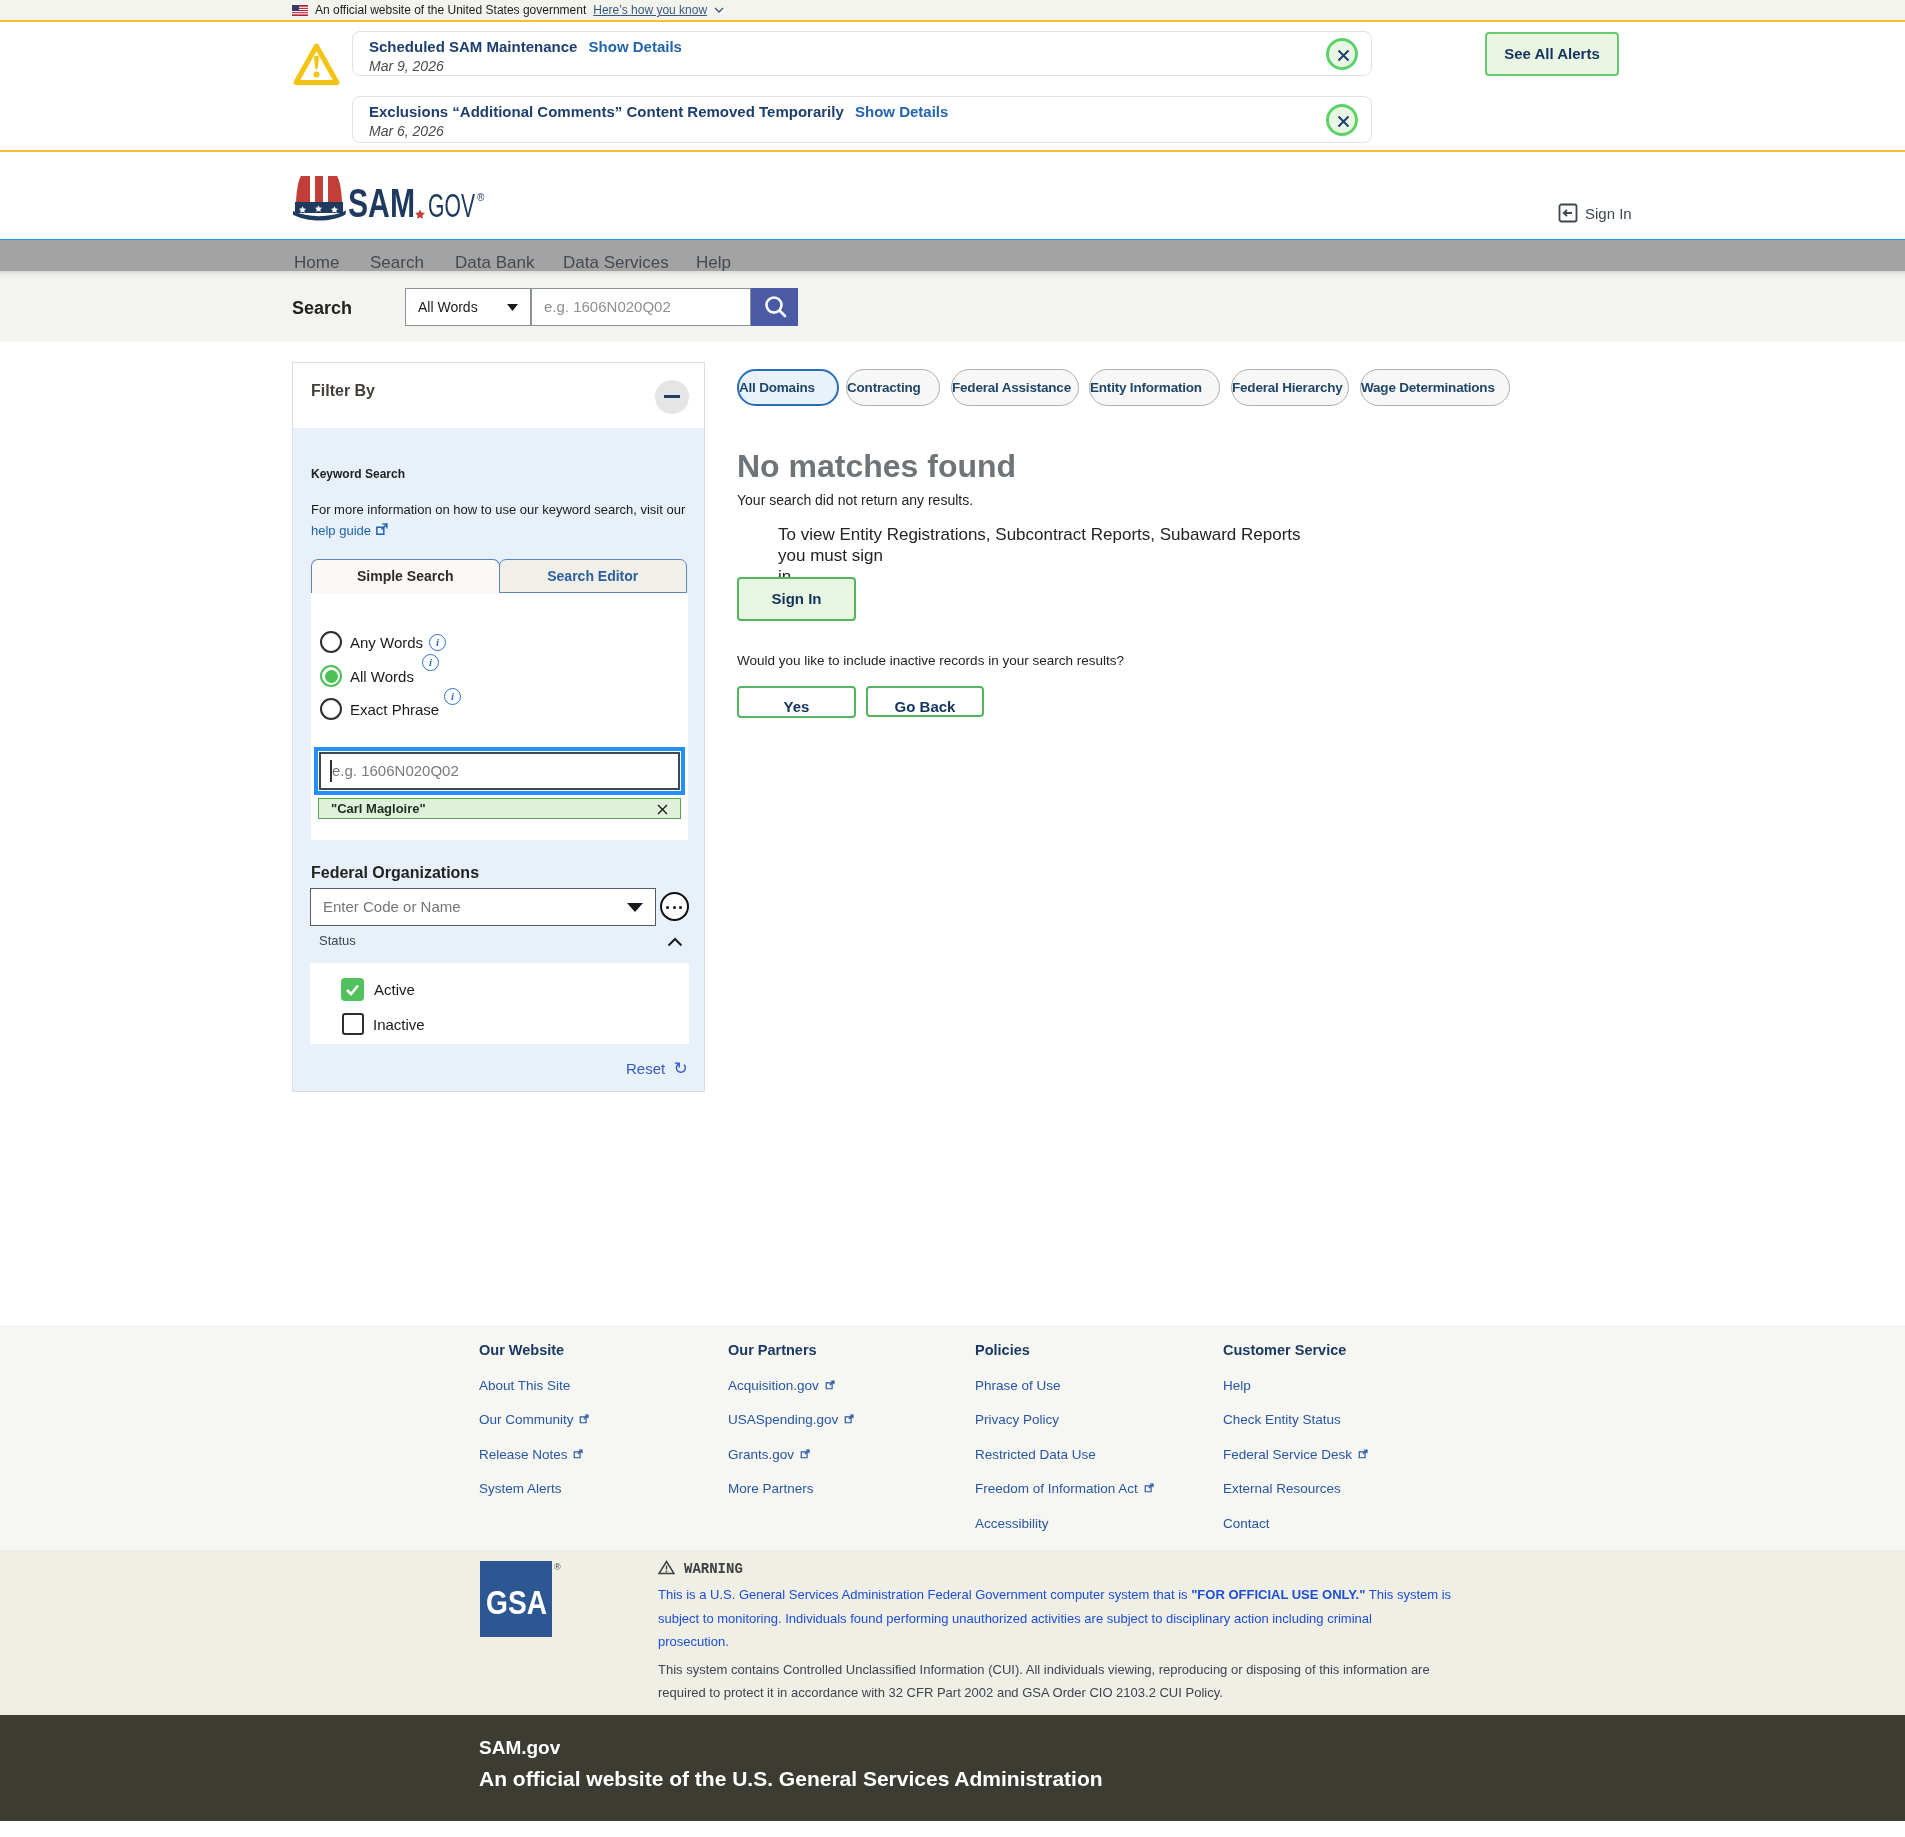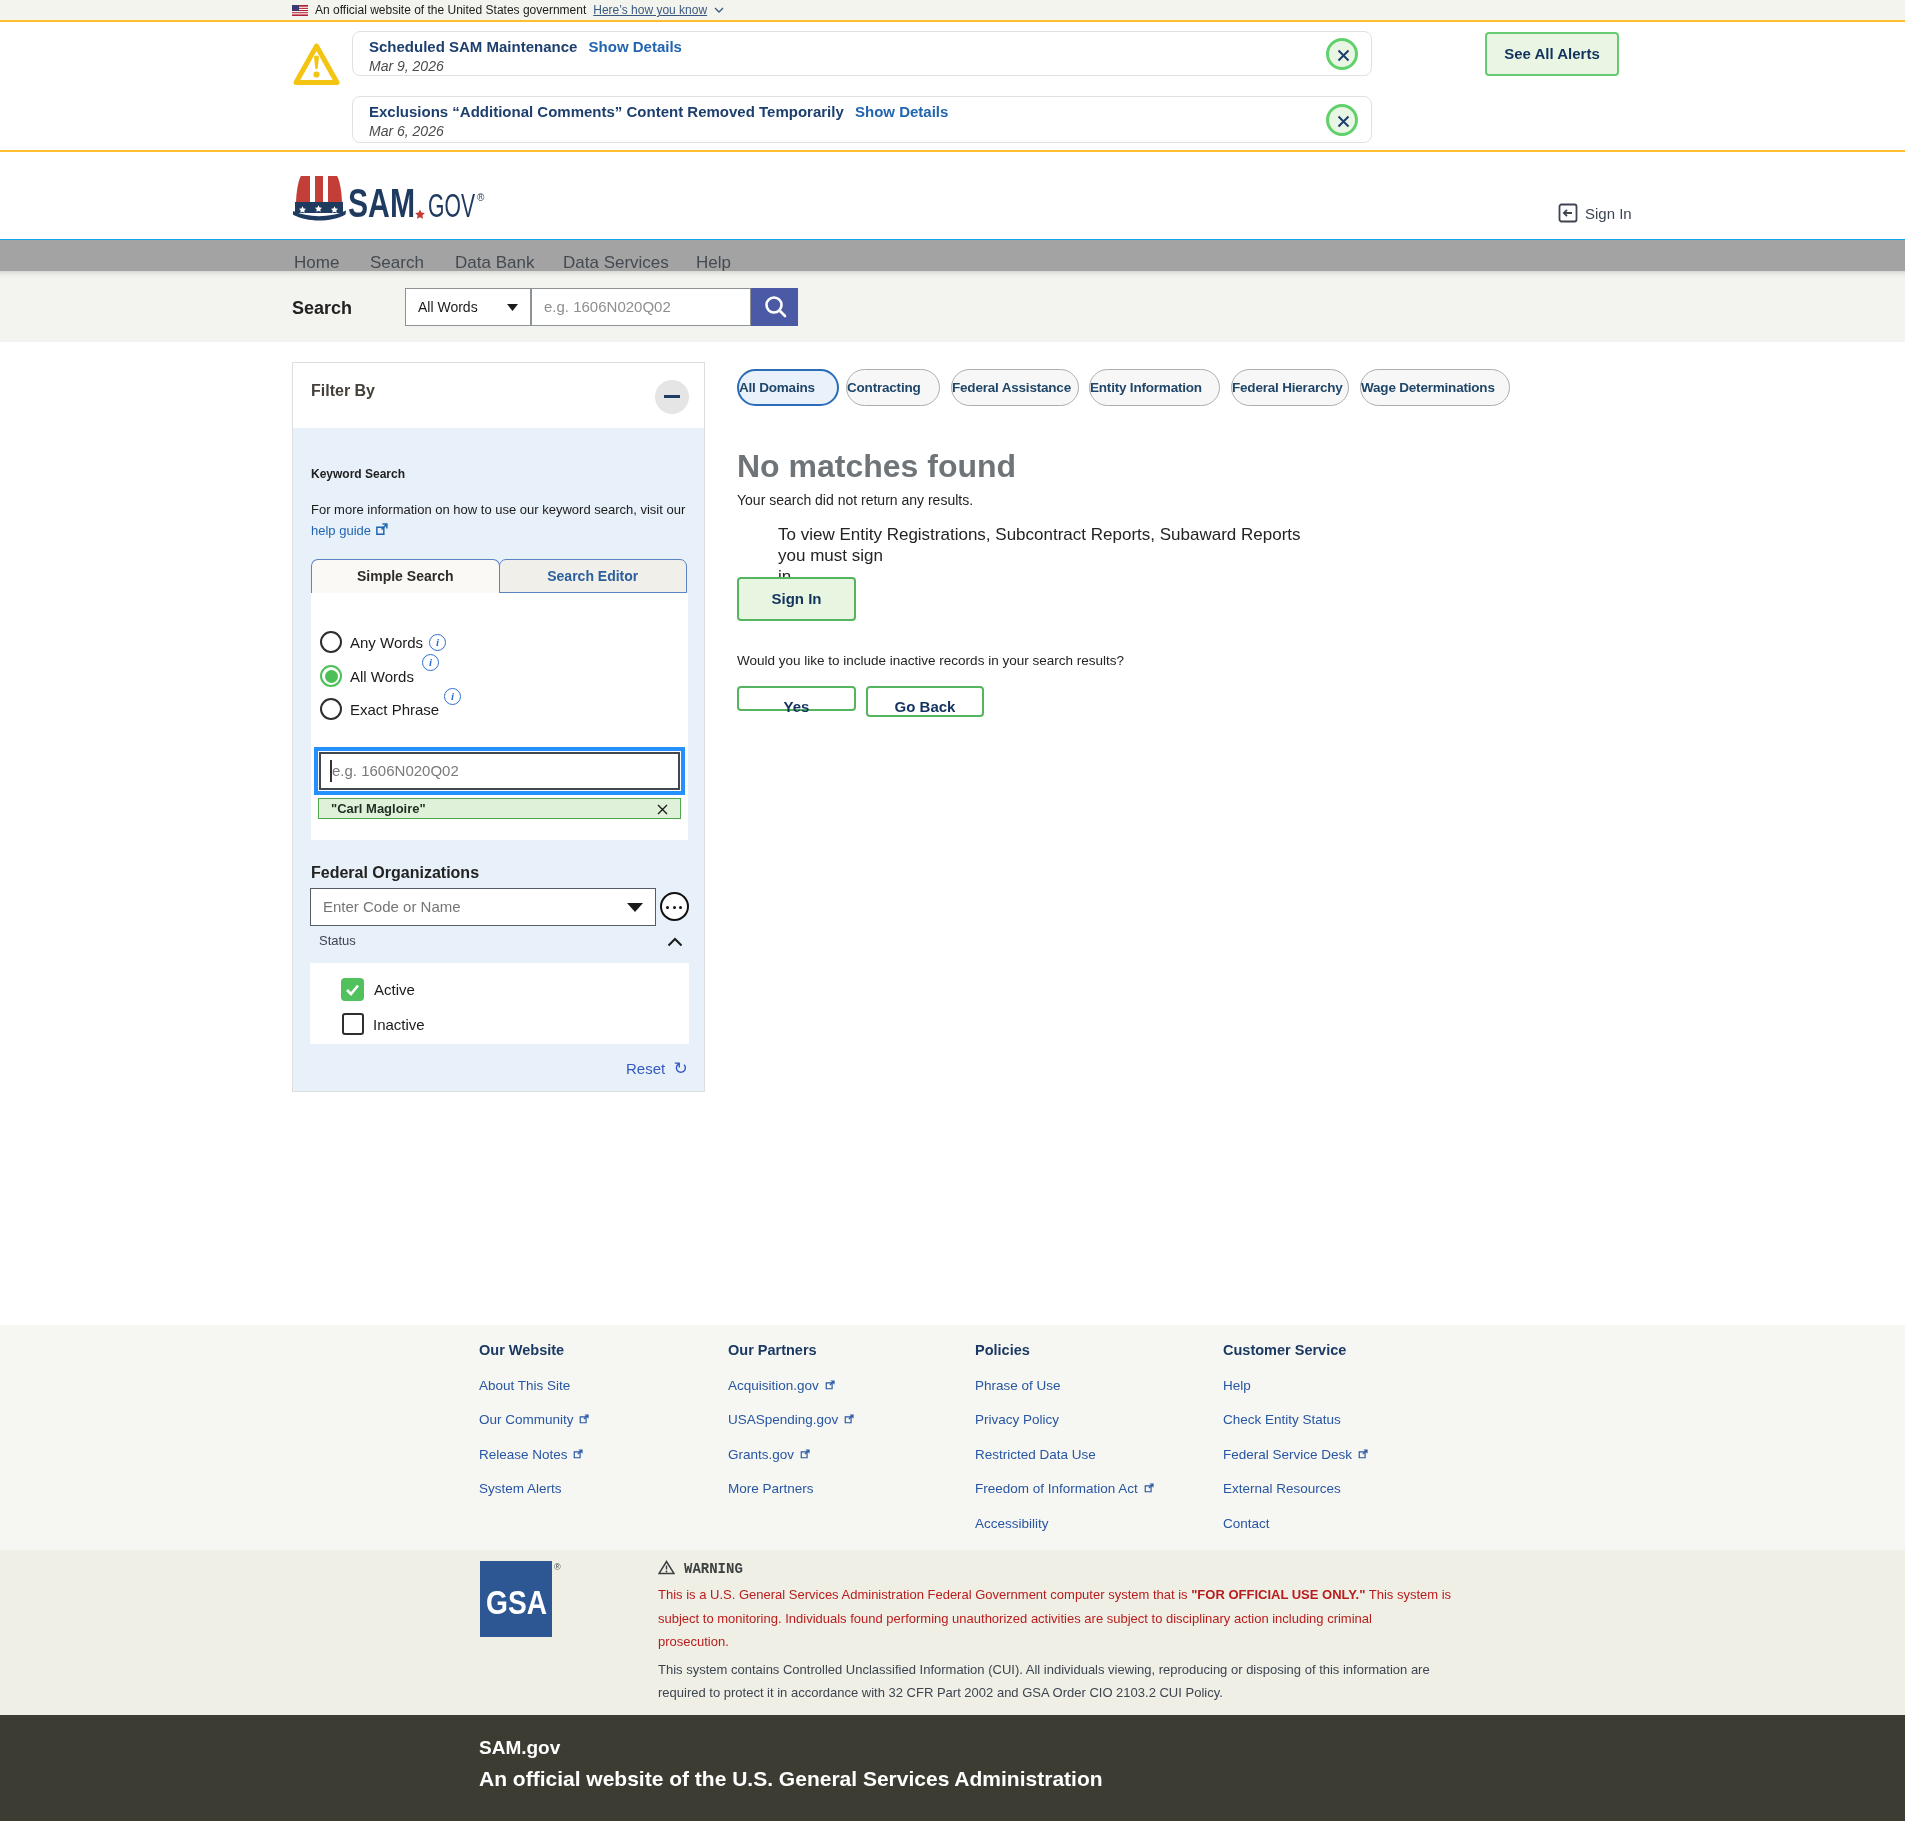--- a/index.html
+++ b/index.html
@@ -92,21 +92,21 @@
 .nm-q { position:absolute; left:737px; top:311px; font-size:13.5px; }
 
 
 .footer-links { background:#f6f6f2; height:225px; position:relative; font-size:13.5px; }
 .fcol { position:absolute; top:17px; }
 .fcol .h { font-size:14.5px; font-weight:bold; color:#1b3a63; }
 .fcol a { display:block; color:#2756a3; margin-top:19.5px; }
 .gsa-band { background:#efefe6; height:165px; position:relative; }
 .gsa-logo { position:absolute; left:480px; top:11px; }
 .warn-head { position:absolute; left:658px; top:10px; font-family:"Liberation Mono", monospace; font-weight:bold; font-size:14px; color:#3d4142; }
-.warn-p1 { position:absolute; left:658px; top:33px; width:840px; font-size:13px; line-height:23.5px; color:#b91c1c; }
+.warn-p1 { position:absolute; left:658px; top:33px; width:840px; font-size:13px; line-height:23.5px; color:#1d4ed8; }
 .warn-p2 { position:absolute; left:658px; top:108px; width:840px; font-size:13px; line-height:23px; color:#3d4551; }
 .dark-footer { background:#3c3c33; height:106px; position:relative; color:#fff; }
 .dark-footer .s1 { position:absolute; left:479px; top:22px; font-size:19px; font-weight:bold; }
 .dark-footer .s2 { position:absolute; left:479px; top:52px; font-size:21px; font-weight:bold; }
 </style>
 </head>
 <body>
 <div class="gov-banner">
   <div class="gov-banner-inner">
     <svg width="16" height="11" viewBox="0 0 16 11">
@@ -268,21 +268,21 @@
   <div class="pill" style="left:951px; width:128px;">Federal Assistance</div>
   <div class="pill" style="left:1089px; width:131px;">Entity Information</div>
   <div class="pill" style="left:1231px; width:118px;">Federal Hierarchy</div>
   <div class="pill" style="left:1360px; width:150px;">Wage Determinations</div>
 
   <div class="nm-h1">No matches found</div>
   <div class="nm-p1">Your search did not return any results.</div>
   <div class="nm-p2">To view Entity Registrations, Subcontract Reports, Subaward Reports you must sign<br>in.</div>
   <div class="btn-green" style="left:737px; top:235px; width:119px; height:44px; line-height:40px;">Sign In</div>
   <div class="nm-q">Would you like to include inactive records in your search results?</div>
-  <div class="btn-white" style="left:737px; top:344px; width:119px; height:25px; line-height:38px;">Yes</div>
+  <div class="btn-white" style="left:737px; top:344px; width:119px; height:32px; line-height:38px;">Yes</div>
   <div class="btn-white" style="left:866px; top:344px; width:118px; height:31px; line-height:38px;">Go Back</div>
 </div>
 
 <div class="footer-links">
   <div class="fcol" style="left:479px;">
     <div class="h">Our Website</div>
     <a href="#">About This Site</a>
     <a href="#">Our Community&nbsp;<svg width="10" height="10" viewBox="0 0 12 12" style="margin-left:2px;">
           <path d="M1.5 3.5 H8.5 V10.5 H1.5 Z" fill="none" stroke="#2756a3" stroke-width="1.4"></path>
           <path d="M7 1.2 H10.8 V5 M10.8 1.2 L5.8 6.2" fill="none" stroke="#2756a3" stroke-width="1.4"></path>

